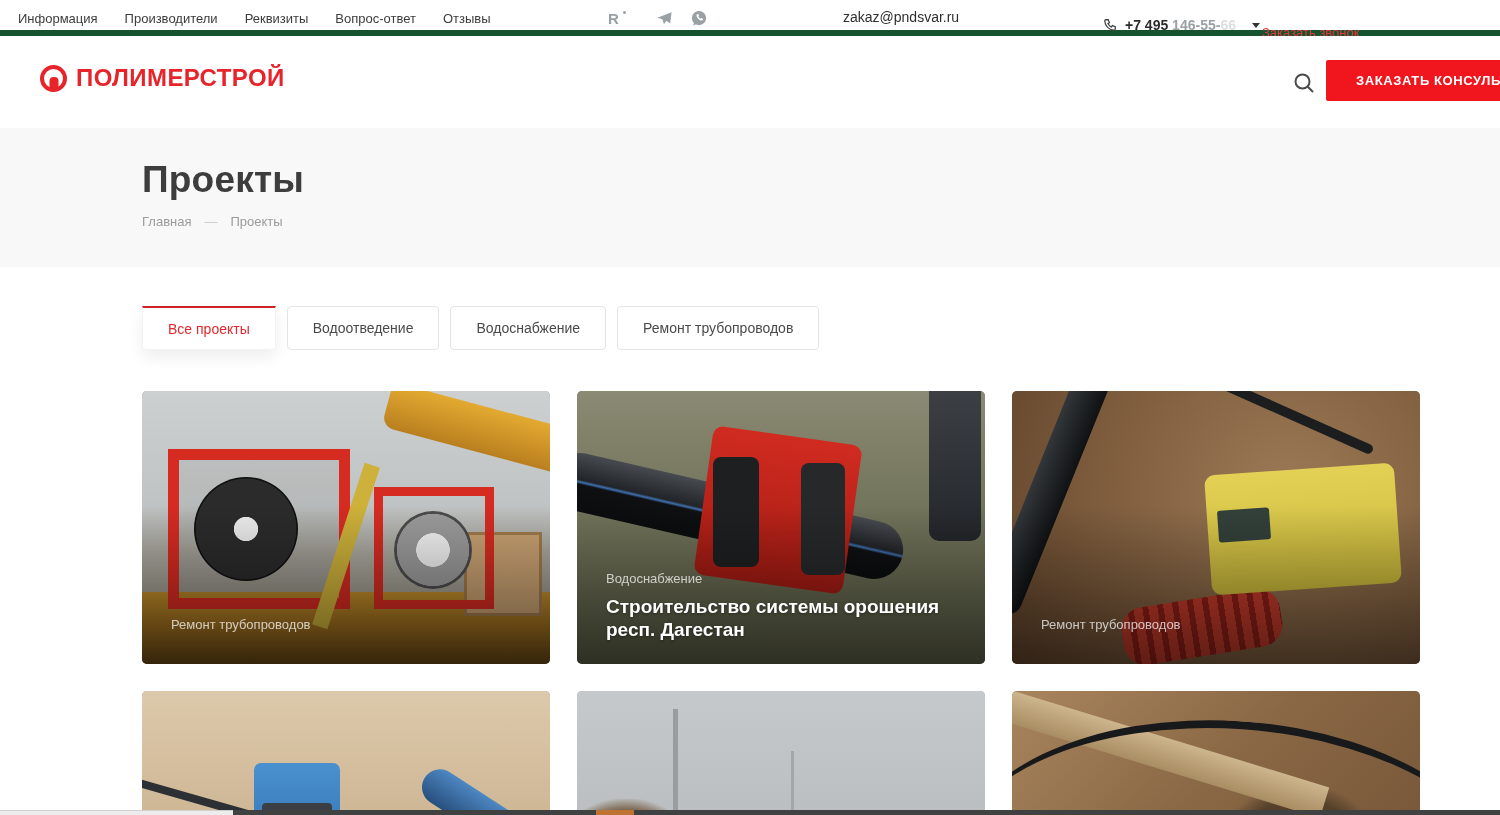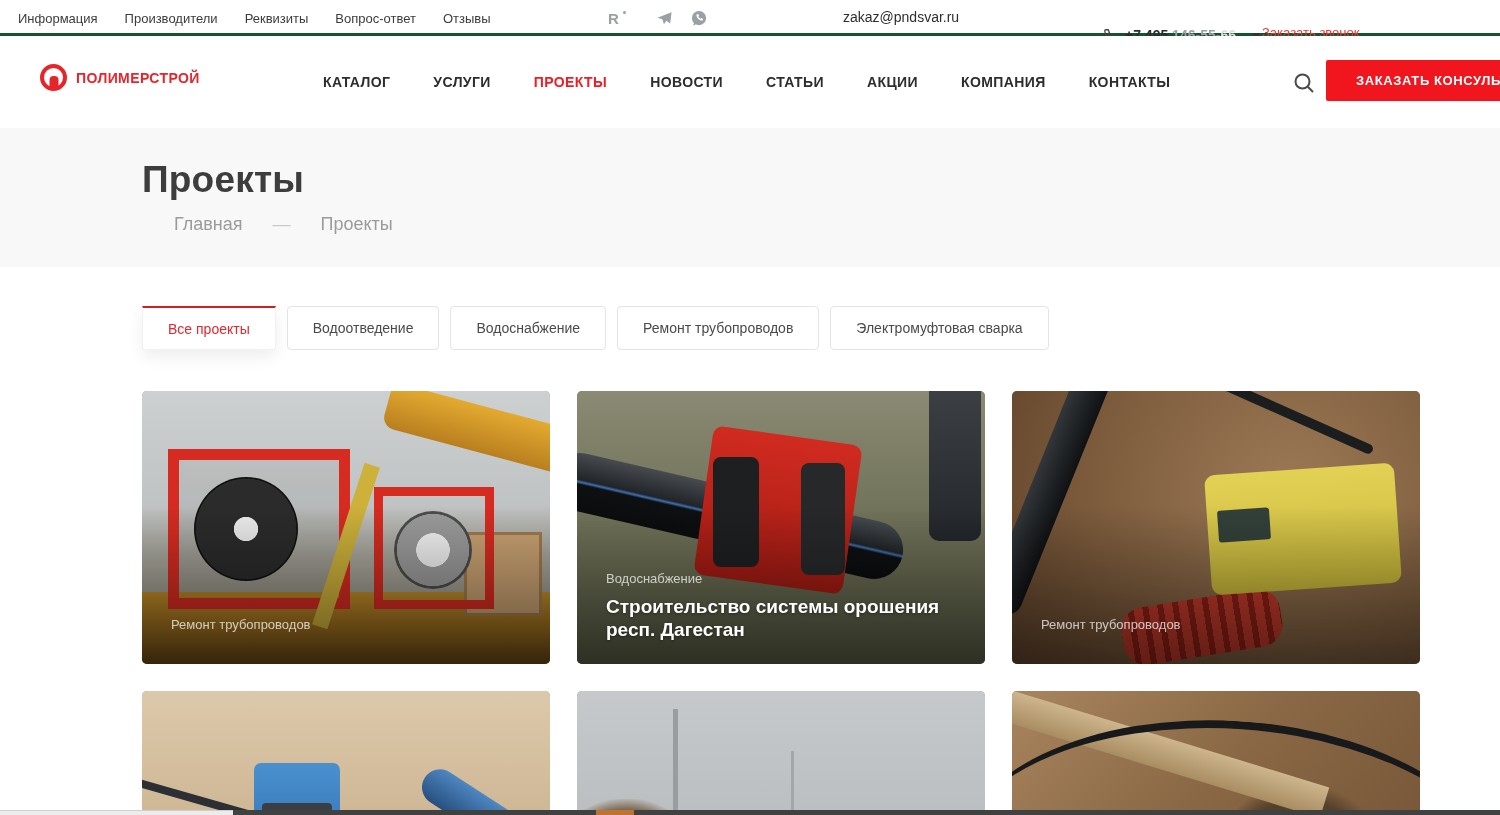--- a/index.html
+++ b/index.html
@@ -3,54 +3,54 @@
 <meta charset="utf-8">
 <style>
   * { box-sizing: border-box; }
   html,body { margin:0; padding:0; }
   body {
     width:1500px; height:815px; overflow:hidden; position:relative;
     background:#fff; font-family:"Liberation Sans", sans-serif;
   }
 
   
-  .topbar { position:relative; height:36px; background:#fff; border-bottom:3px solid #14532d; }
+  .topbar { position:relative; height:36px; background:#fff; border-bottom:6px solid #14532d; }
   .topbar-links { position:absolute; left:18px; top:0; height:36px; display:flex; align-items:center; gap:27px; }
   .topbar-link { font-size:13px; color:#3c3c3c; cursor:pointer; white-space:nowrap; }
   .topbar-social { position:absolute; left:608px; top:0; height:36px; display:flex; align-items:center; gap:17px; }
   .rutube { font-weight:bold; font-size:15px; color:#9aa0a3; position:relative; line-height:1; }
   .topbar-email { position:absolute; left:843px; top:9px; font-size:14px; color:#2e2e2e; cursor:pointer; }
-  .topbar-phone { position:absolute; left:1103px; top:17px; height:36px; display:flex; align-items:center; gap:8px; cursor:pointer; }
+  .topbar-phone { position:absolute; left:1103px; top:7px; height:36px; display:flex; align-items:center; gap:8px; cursor:pointer; }
   .ph1 { font-size:14px; font-weight:bold; color:#2b2b2b; white-space:pre; }
   .ph2 { font-size:14px; font-weight:bold; color:#9aa0a4; }
   .ph3 { font-size:14px; font-weight:bold; color:#dcdedf; }
   .caret { width:0; height:0; border-left:4px solid transparent; border-right:4px solid transparent; border-top:5px solid #333; margin-left:8px; }
   .topbar-callback { position:absolute; left:1262px; top:10px; font-size:13px; color:#e8353b; cursor:pointer; white-space:nowrap;margin-top:15px; }
 
   
   .mainbar { position:relative; height:92px; background:#fff; }
   .logo { position:absolute; left:40px; top:28px; display:flex; align-items:center; gap:9px; cursor:pointer; }
   .logo-badge { width:27px; height:27px; border:4px solid #e8242b; border-radius:50%; position:relative; }
   .logo-badge i { position:absolute; left:50%; transform:translateX(-50%); bottom:-2px; width:9px; height:13px; background:#e8242b; border-radius:4px 4px 3px 3px; }
-  .logo-text { color:#e8242b; font-size:14px; font-weight:bold; letter-spacing:.4px; }
+  .logo-text { color:#e8242b; font-size:24px; font-weight:bold; letter-spacing:.4px; }
   .main-nav { position:absolute; left:323px; top:0; height:92px; display:flex; align-items:center; gap:43px; }
   .nav-item { font-size:14px; font-weight:bold; color:#2d2d2d; letter-spacing:.4px; cursor:pointer; white-space:nowrap; }
   .nav-item.active { color:#ef1c24; }
   .search-btn { position:absolute; left:1292px; top:35px; width:24px; height:24px; cursor:pointer; }
   .cta-btn {
     position:absolute; left:1326px; top:24px; height:41px; padding:0 30px;
     background:#f1151d; color:#fff; border:none; border-radius:2px;
     font-family:inherit; font-size:13px; font-weight:bold; letter-spacing:.6px;
     white-space:nowrap; cursor:pointer;
   }
 
   
   .page-head { height:139px; background:#f8f8f8; padding:31px 0 0 142px; }
   .page-title { margin:0; font-size:37px; font-weight:bold; color:#3d3d3d; letter-spacing:.2px; }
-  .breadcrumb { margin-top:13px; display:flex; align-items:center; gap:30px; font-size:18px;margin-left:32px; }
+  .breadcrumb { margin-top:13px; display:flex; align-items:center; gap:13px; font-size:13px; }
   .bc-home { color:#9b9b9b; cursor:pointer; }
   .bc-sep { color:#c9c9c9; }
   .bc-cur { color:#9b9b9b; }
 
   
   .filters { margin:39px 0 0 142px; display:flex; gap:11px; }
   .tab { height:44px; display:flex; align-items:center; padding:8px 25px; background:#fff;
          border:1px solid #e4e4e4; border-radius:4px; font-size:14px; color:#4a4a4a; cursor:pointer; white-space:nowrap; }
   .tab.active { border:1px solid #f2f2f2; border-top:2px solid #cf2026; border-radius:0 0 4px 4px;
                 color:#e02830; box-shadow:0 7px 16px rgba(0,0,0,.07); }
@@ -156,30 +156,20 @@
   <span class="topbar-callback">Заказать звонок</span>
 </header>
 
 <header class="mainbar">
   <div class="logo">
     <span class="logo-badge">
         <i></i>
       </span>
     <span class="logo-text">ПОЛИМЕРСТРОЙ</span>
   </div>
-  <nav class="main-nav">
-    <span class="nav-item">КАТАЛОГ</span>
-    <span class="nav-item">УСЛУГИ</span>
-    <span class="nav-item active">ПРОЕКТЫ</span>
-    <span class="nav-item">НОВОСТИ</span>
-    <span class="nav-item">СТАТЬИ</span>
-    <span class="nav-item">АКЦИИ</span>
-    <span class="nav-item">КОМПАНИЯ</span>
-    <span class="nav-item">КОНТАКТЫ</span>
-  </nav>
   <svg class="search-btn" viewBox="0 0 24 24" fill="none" stroke="#4a4a4a" stroke-width="2">
       <circle cx="10.5" cy="10.5" r="7"></circle>
       <line x1="15.8" y1="15.8" x2="21" y2="21"></line>
     </svg>
   <button class="cta-btn">ЗАКАЗАТЬ КОНСУЛЬТАЦИЮ</button>
 </header>
 
 <section class="page-head">
   <h1 class="page-title">Проекты</h1>
   <div class="breadcrumb">
@@ -187,21 +177,20 @@
     <span class="bc-sep">—</span>
     <span class="bc-cur">Проекты</span>
   </div>
 </section>
 
 <section class="filters">
   <div class="tab active">Все проекты</div>
   <div class="tab">Водоотведение</div>
   <div class="tab">Водоснабжение</div>
   <div class="tab">Ремонт трубопроводов</div>
-  <div class="tab">Электромуфтовая сварка</div>
 </section>
 
 <section class="grid">
 
   <article class="card">
     <div class="photo scene1">
       <div class="s1-arm"></div>
       <div class="s1-truck"></div>
       <div class="s1-crate"></div>
       <div class="s1-frame"></div>

